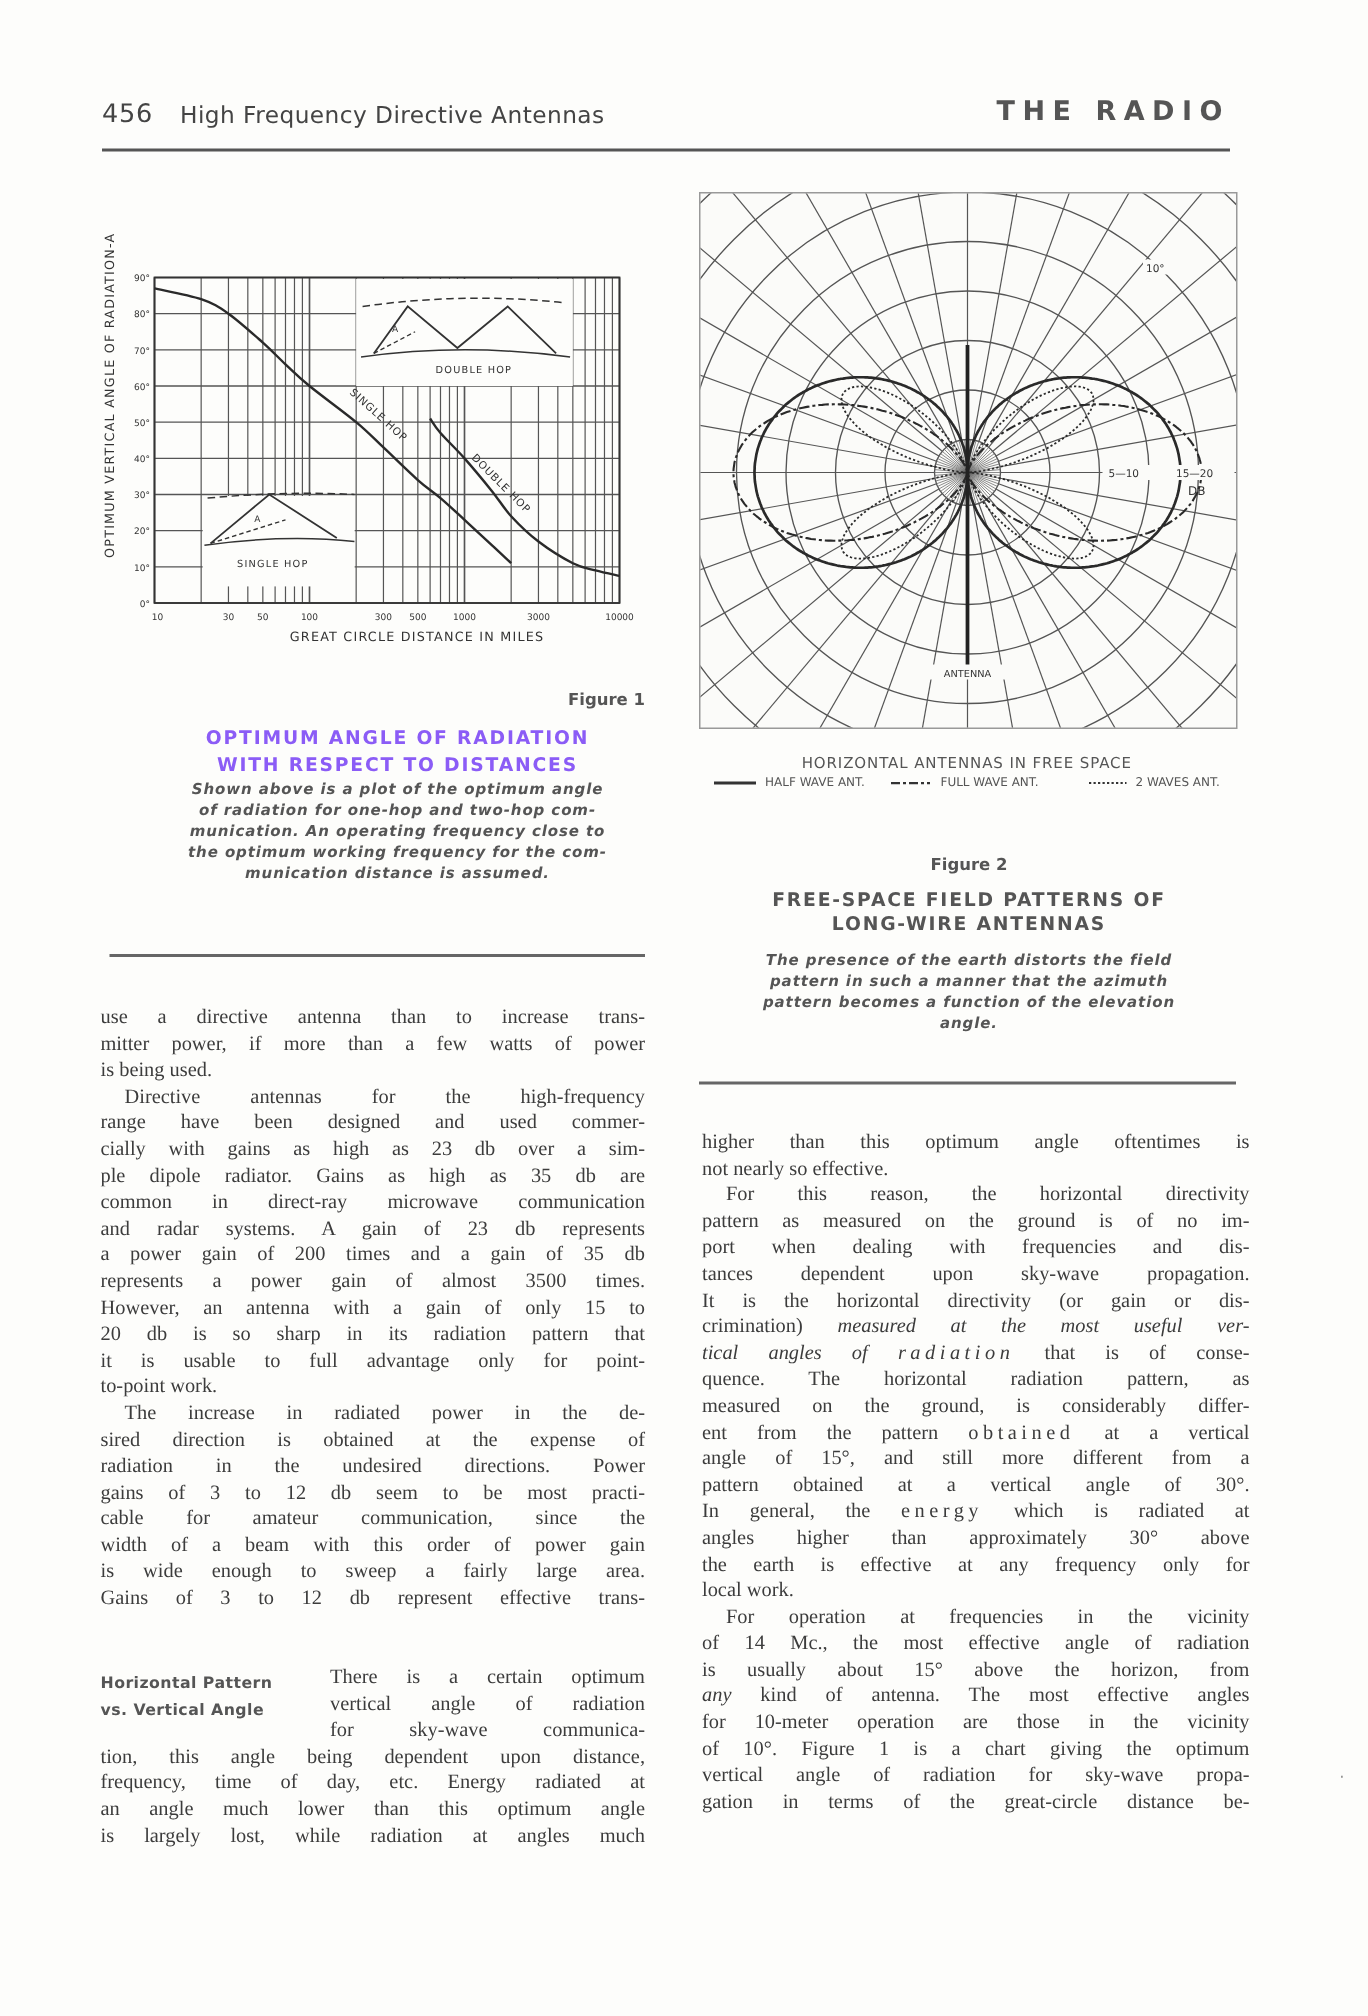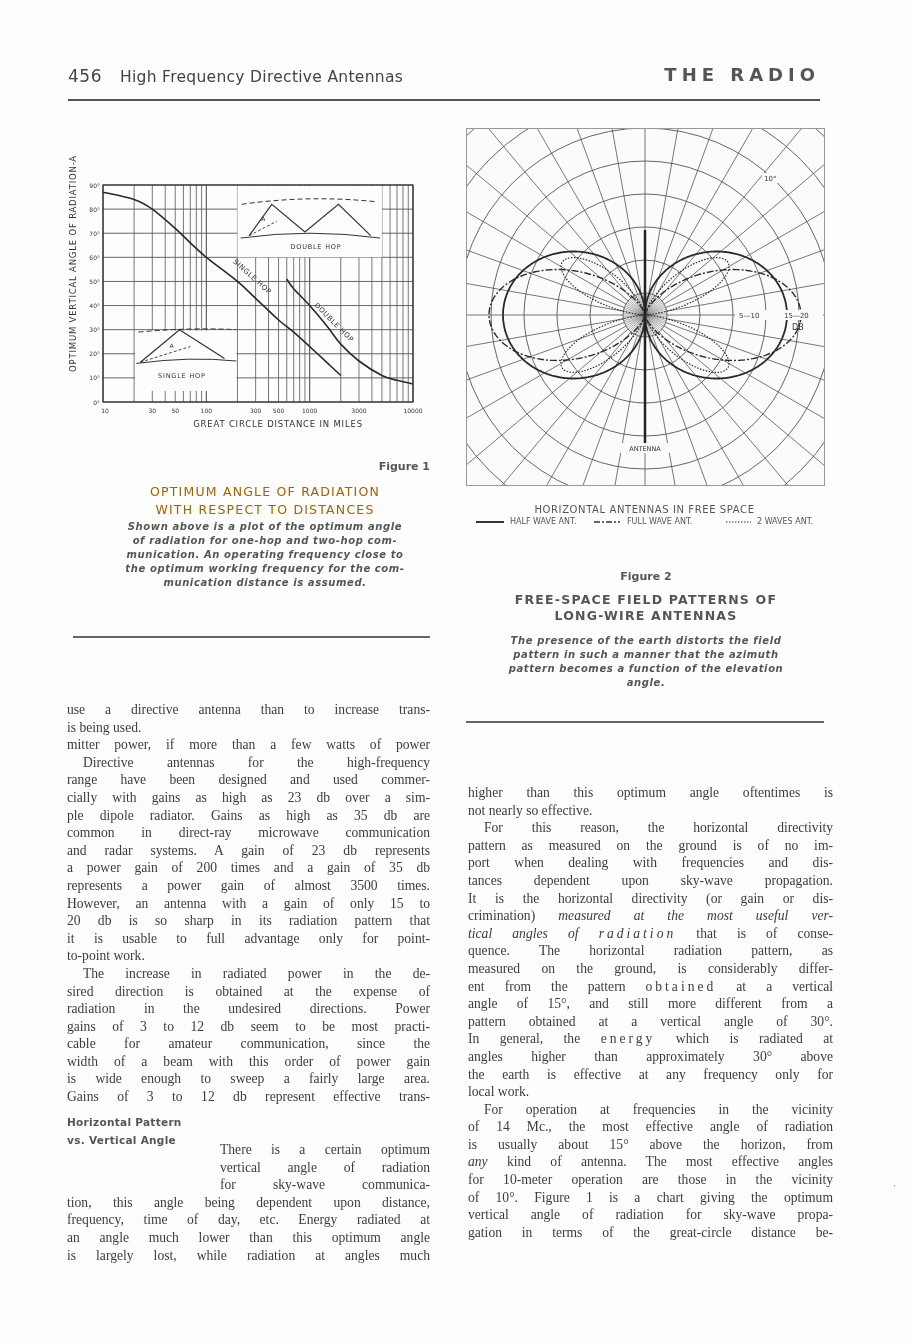--- a/index.html
+++ b/index.html
@@ -11,37 +11,37 @@
   #running-head { left: 68px; top: 64px; width: 752px; height: 30px; text-align: right; }
   #page-number { left: 0; top: 2px; font-size: 17px; letter-spacing: 0.5px; color: #444; }
   #chapter-title { left: 52px; top: 4px; font-size: 15.5px; letter-spacing: 0.3px; color: #444; }
   #journal-title { right: 0; top: 0; font-size: 18px; letter-spacing: 5px; font-weight: bold; color: #555; }
   #head-rule { left: 68px; top: 99px; width: 752px; height: 2px; background: #555; }
 
   
   #fig1 { left: 62px; top: 125px; width: 375px; height: 315px; }
   #fig1 svg { width: 375px; height: 315px; }
   #fig1-label { left: 100px; top: 460px; width: 330px; text-align: right; font-size: 11px; font-weight: bold; color: #555; }
-  #fig1-title { left: 100px; top: 483px; width: 330px; text-align: center; font-size: 12.5px; font-weight: normal; letter-spacing: 1.2px; line-height: 18px; color: #a16207; }
+  #fig1-title { left: 100px; top: 483px; width: 330px; text-align: center; font-size: 12.5px; font-weight: bold; letter-spacing: 1.2px; line-height: 18px; color: #8b5cf6; }
   #fig1-caption { left: 100px; top: 520px; width: 330px; text-align: center; font-size: 10px; font-style: italic; font-weight: bold; line-height: 14px; letter-spacing: 0.6px; color: #555; }
   #fig1-caption span { display: block; }
   #fig1-rule { left: 73px; top: 636px; width: 357px; height: 2px; background: #666; }
 
   
   #fig2 { left: 466px; top: 128px; width: 357px; height: 356px; border: 1px solid #999; background: #fbfbf9; }
   #fig2 svg { width: 357px; height: 356px; }
   #fig2-legend { left: 470px; top: 489px; width: 355px; height: 12px; font-size: 8px; font-weight: normal; color: #555; margin-top: 27px; }
   #fig2-subtitle { left: 466px; top: 504px; width: 357px; text-align: center; font-size: 10px; letter-spacing: 0.6px; color: #555; }
   #fig2-label { left: 466px; top: 570px; width: 360px; text-align: center; font-size: 11px; font-weight: bold; color: #555; }
   #fig2-title { left: 466px; top: 592px; width: 360px; text-align: center; font-size: 12.5px; font-weight: bold; letter-spacing: 1.2px; line-height: 16px; color: #555; }
   #fig2-caption { left: 480px; top: 634px; width: 332px; text-align: center; font-size: 10px; font-style: italic; font-weight: bold; line-height: 14px; letter-spacing: 0.6px; color: #555; }
   #fig2-caption span { display: block; }
   #fig2-rule { left: 466px; top: 721px; width: 358px; height: 2px; background: #666; }
 
-  .body-text { font-size: 13.6px; line-height: 17.6px; text-align: justify; color: #3c3c3c; margin-top: 32px; }
+  .body-text { font-size: 13.6px; line-height: 17.6px; text-align: justify; color: #3c3c3c; }
   .body-text p { margin: 0; }
   .body-text .line { display: block; text-align: justify; text-align-last: justify; white-space: nowrap; }
   .body-text .line.last { text-align-last: left; }
   #col-left { left: 67px; top: 669px; width: 363px; }
   #col-right { left: 468px; top: 752px; width: 365px; }
   #sidehead { left: 67px; top: 1113px; width: 140px; font-size: 10.5px; font-weight: bold; line-height: 18px; color: #555; letter-spacing: 0.3px; }
   #side-para { left: 67px; top: 1109px; width: 363px; }
   #side-para .first3 { padding-left: 153px; }
   em { font-style: italic; }
   .spaced { letter-spacing: 3px; }
@@ -309,22 +309,22 @@
   <span>The presence of the earth distorts the field</span>
   <span>pattern in such a manner that the azimuth</span>
   <span>pattern becomes a function of the elevation</span>
   <span>angle.</span>
 </div>
 <div id="fig2-rule" class="abs"></div>
 
 <div id="col-left" class="abs serif body-text">
   <p>
     <span class="line">use a directive antenna than to increase trans-</span>
+    <span class="line">mitter power, if more than a few watts of power</span>
     <span class="line last">is being used.</span>
-    <span class="line">mitter power, if more than a few watts of power</span>
   </p>
   <p>
     <span class="line" style="padding-left:16px">Directive antennas for the high-frequency</span>
     <span class="line">range have been designed and used commer-</span>
     <span class="line">cially with gains as high as 23 db over a sim-</span>
     <span class="line">ple dipole radiator. Gains as high as 35 db are</span>
     <span class="line">common in direct-ray microwave communication</span>
     <span class="line">and radar systems. A gain of 23 db represents</span>
     <span class="line">a power gain of 200 times and a gain of 35 db</span>
     <span class="line">represents a power gain of almost 3500 times.</span>

